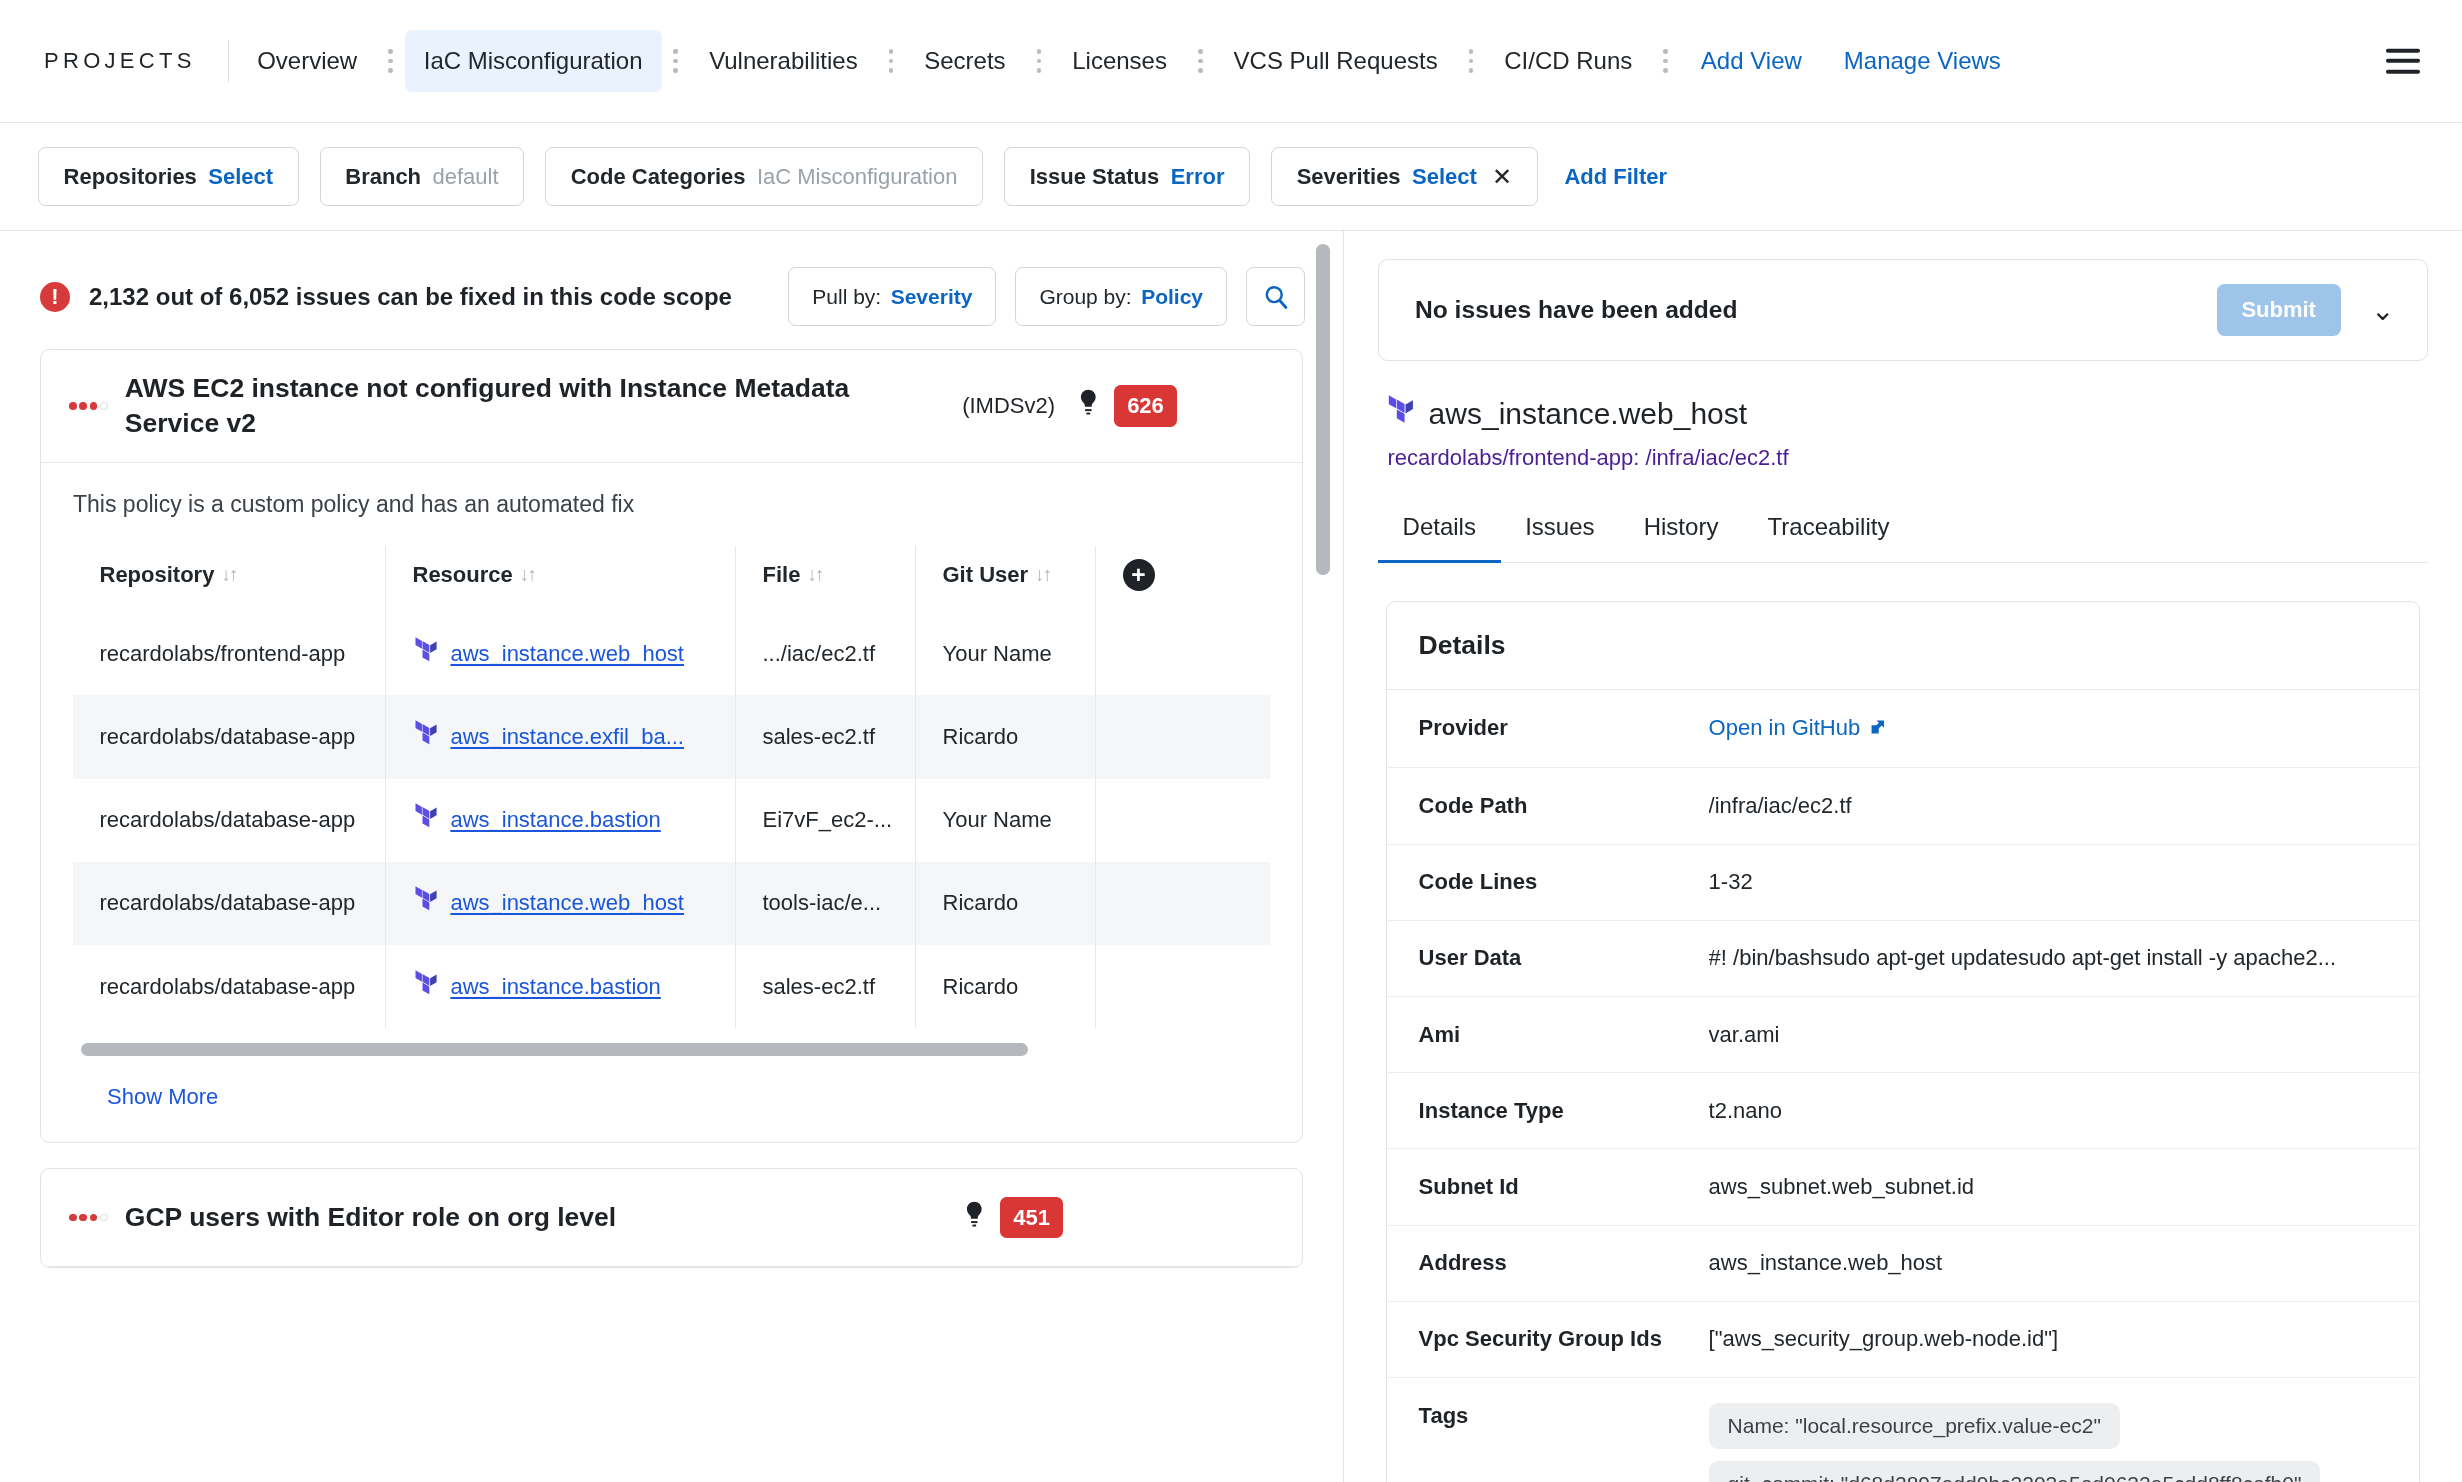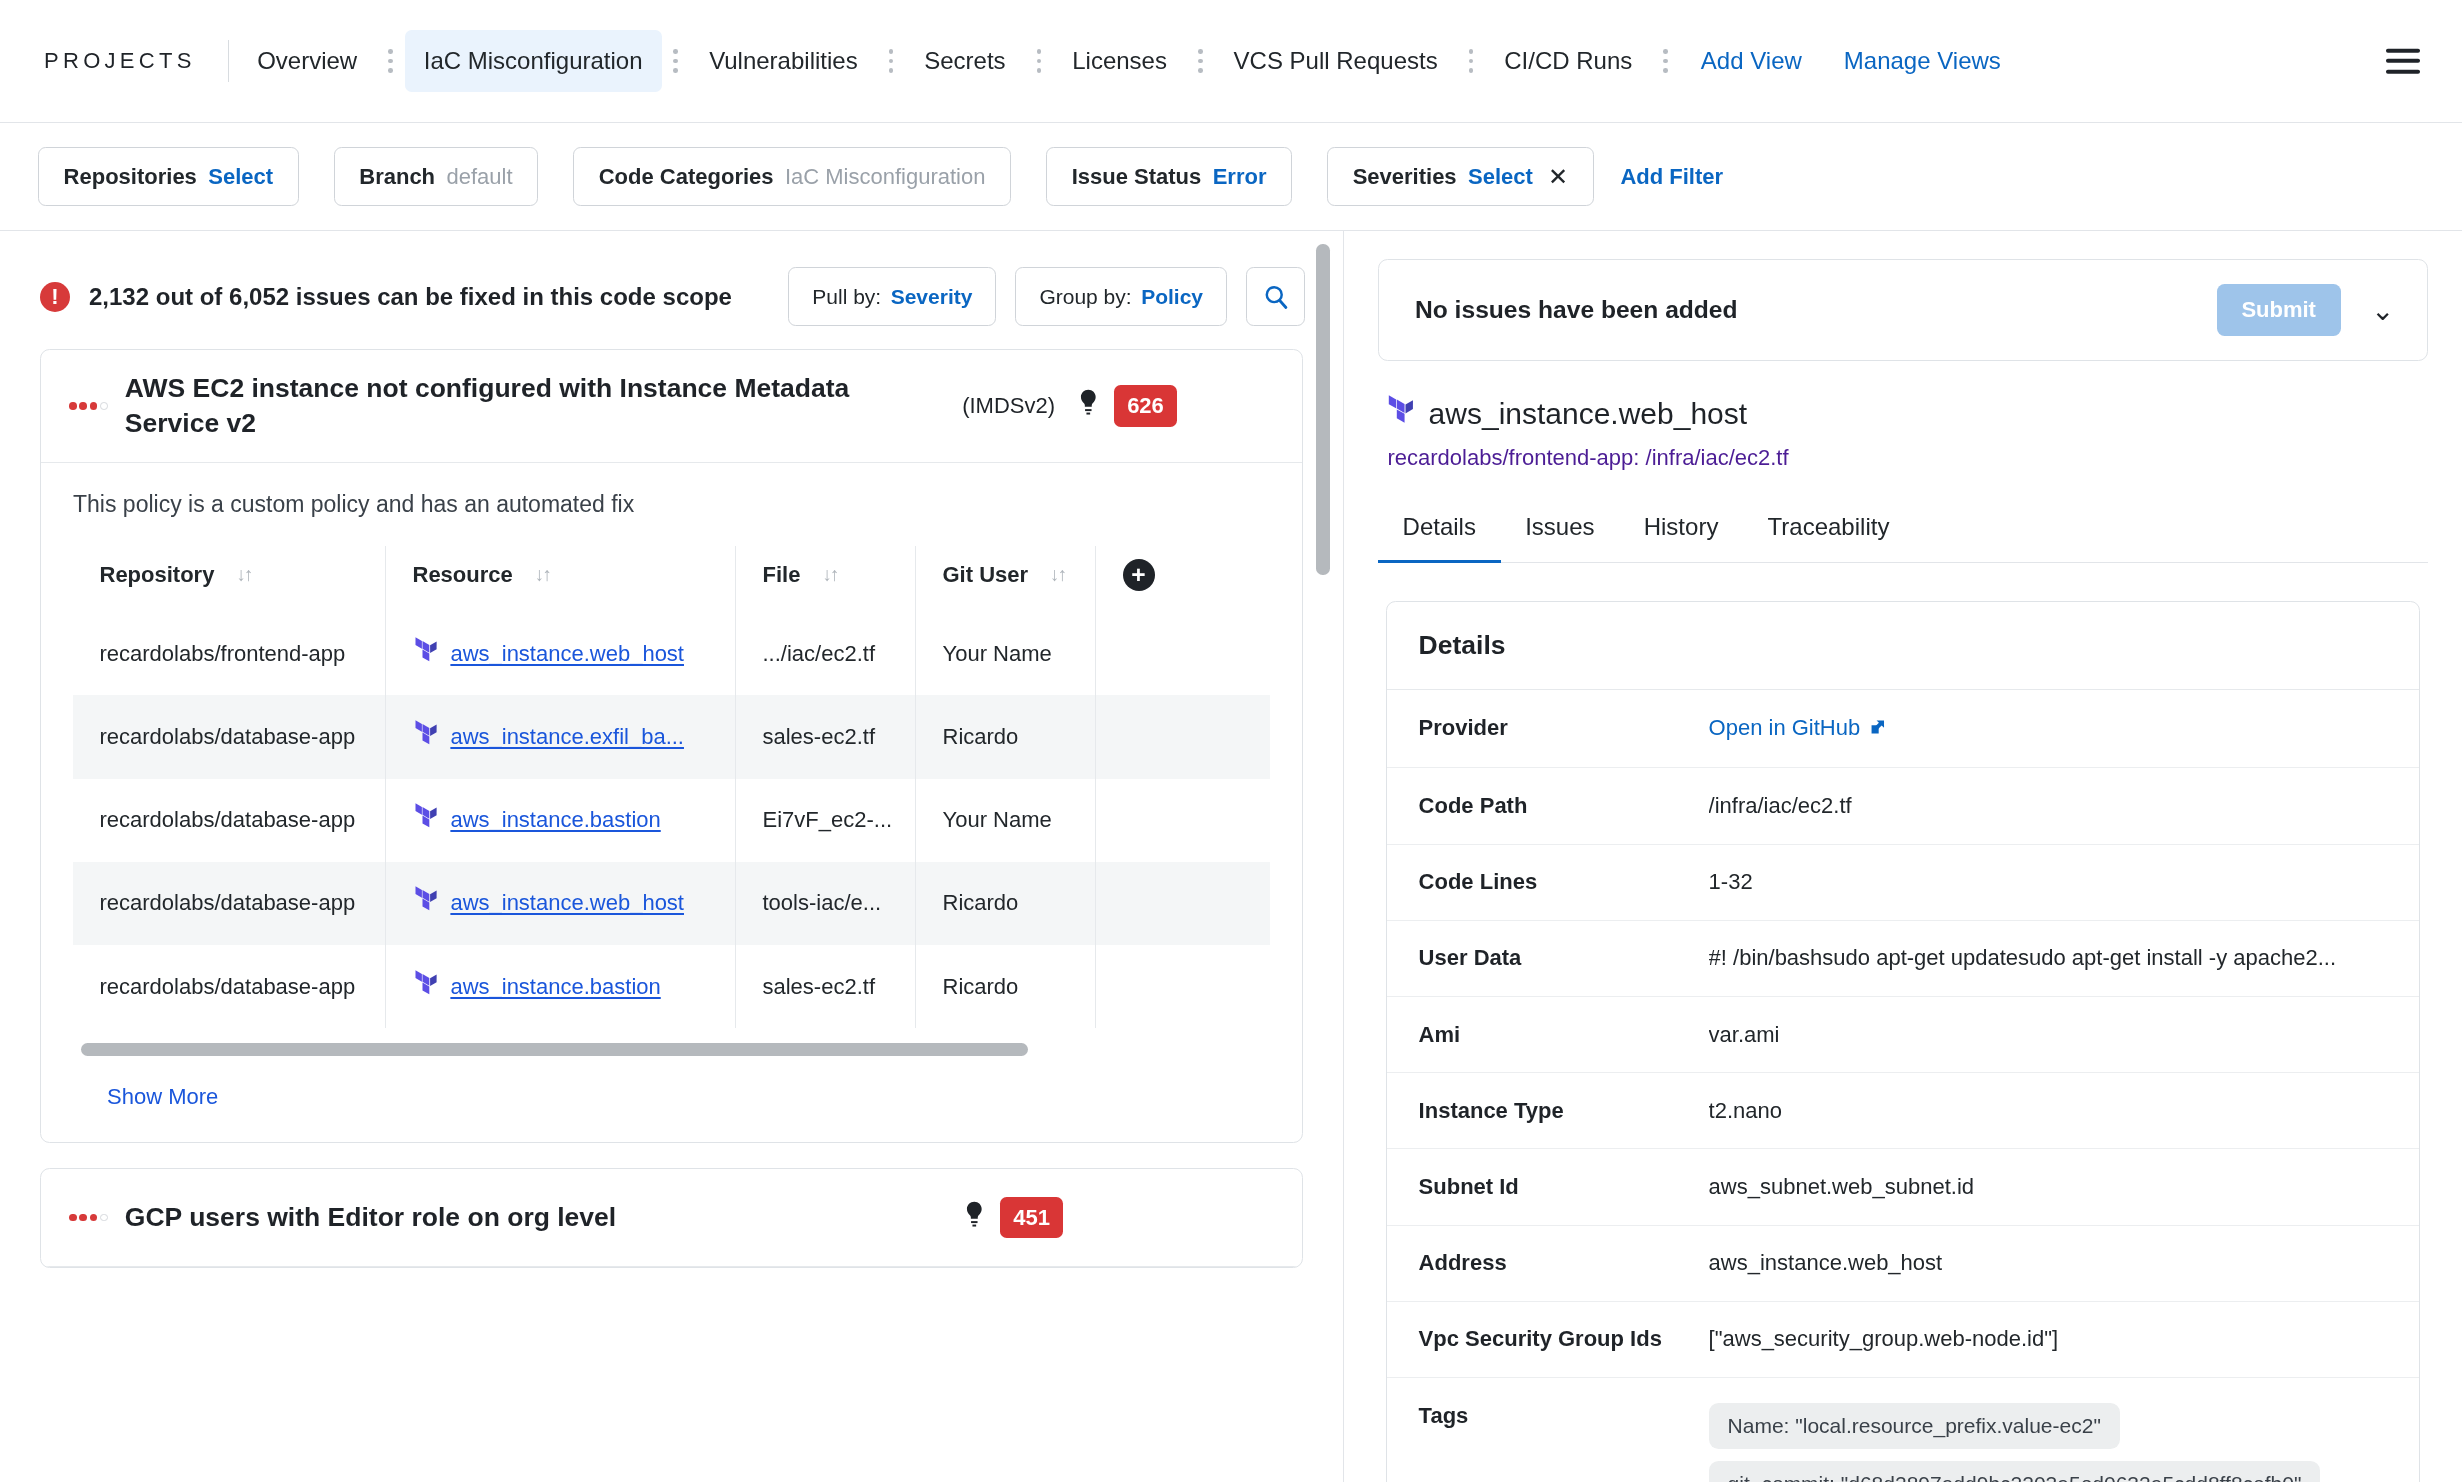--- a/index.html
+++ b/index.html
@@ -153,21 +153,21 @@
   .tbl-wrap{ position:relative; overflow:hidden; }
   .tbl{ width:1221px; border-collapse:separate; border-spacing:0 0; }
   .tbl thead th{
     font-size:22px; font-weight:700; color:#22272b;
     text-align:left; padding:13.3px 0 21px 26.5px;
     border-left:0.9px solid #e6e9ec;
     white-space:nowrap;
     vertical-align:middle;
   }
   .tbl thead th:first-child{ border-left:none; }
-  .th-inner{ display:flex; align-items:center; gap:22px; }
+  .th-inner{ display:flex; align-items:center; gap:7px; }
   .sorticon{ color:#b0b6bc; font-size:19px; letter-spacing:-1.9px;}
   .plus-circle{
     width:32px;height:32px;border-radius:50%;background:#1f2328;color:#fff;
     display:flex;align-items:center;justify-content:center;font-size:24.6px;font-weight:700;
     cursor:pointer; line-height:1;
   }
   .tbl tbody tr td{
     font-size:22px; color:#22272b;
     padding:24.6px 0 24.6px 26.5px;
     border-left:0.9px solid #e6e9ec;
@@ -305,21 +305,21 @@
   <div class="navlink">Add View</div>
   <div class="navlink">Manage Views</div>
   <div class="hamburger">
     <span></span>
       <span></span>
       <span></span>
   </div>
 </div>
 
 <div class="filterbar">
-  <div id="filterchips" style="display:flex;gap:35px;align-items:center;">
+  <div id="filterchips" style="display:flex;gap:21px;align-items:center;">
       <div class="chip">
         <span class="lbl">Repositories</span>
         <span class="val">Select</span>
       </div>
       <div class="chip">
         <span class="lbl">Branch</span>
         <span class="val muted">default</span>
       </div>
       <div class="chip">
         <span class="lbl">Code Categories</span>

